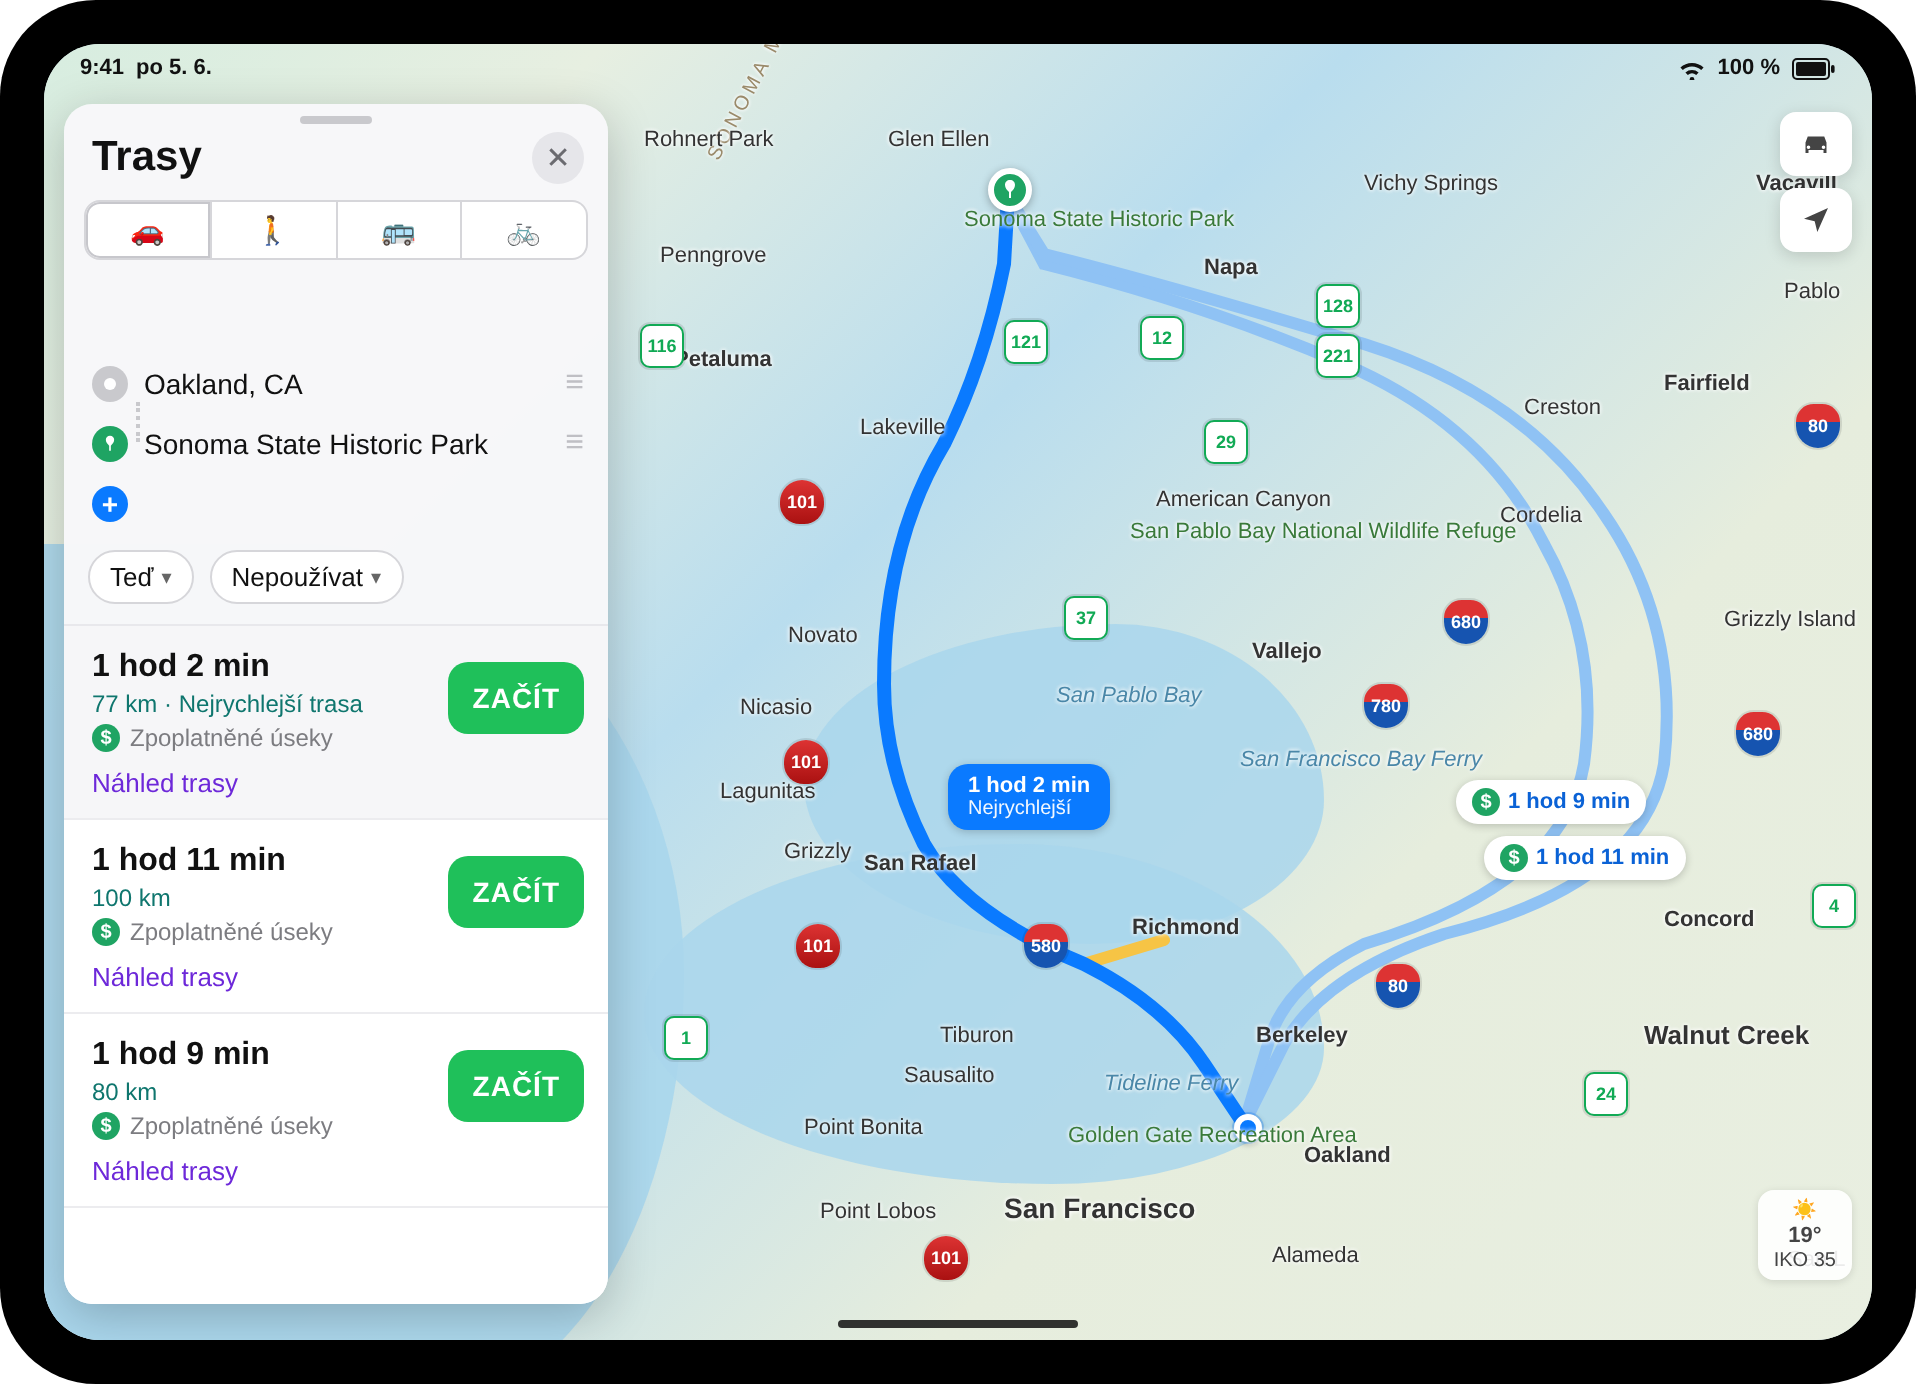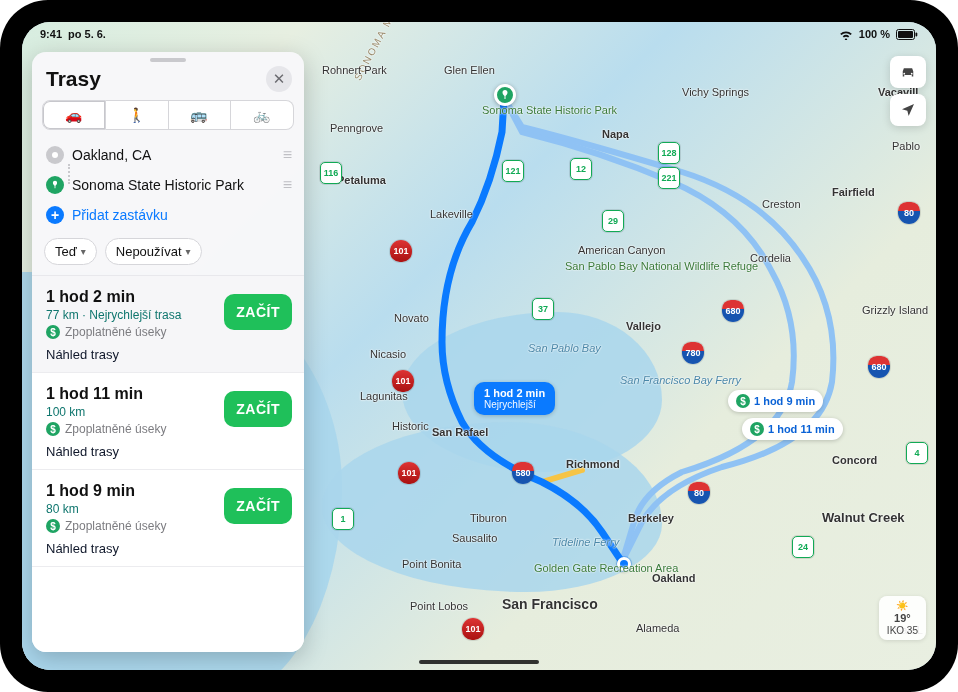--- a/index.html
+++ b/index.html
@@ -102,21 +102,21 @@
   .seg button {
     flex:1; height:30px; border:1px solid #d6d6da; background:#fff; color:#555;
     display:flex; align-items:center; justify-content:center; font-size:14px;
   }
   .seg button:first-child { border-radius: 8px 0 0 8px;}
   .seg button:last-child { border-radius: 0 8px 8px 0;}
   .seg button + button { border-left: none;}
   .seg button[aria-selected="true"]{ background:#fff; color:#0a0a0a; }
   .seg button.selected { background:#fff; color:#111; box-shadow: 0 0 0 1px #c7c7cc inset;}
 
-  .stops { padding: 2px 12px 6px 14px; }
+  .stops { padding: 2px 12px 6px 14px; margin-top: 37px; }
   .stop-row { display:flex; align-items:center; gap:8px; padding:6px 0; position:relative;}
   .stop-dot { width:18px; height:18px; border-radius:50%; display:flex; align-items:center; justify-content:center; flex:none;}
   .stop-dot.origin { background:#c9c9cd;}
   .stop-dot.origin::after{content:""; width:6px;height:6px;border-radius:50%; background:#fff;}
   .stop-dot.dest { background:#1fa463; }
   .stop-dot.dest svg{ width:10px;height:10px;}
   .stop-dot.add { background:#0a7aff; color:#fff; font-weight:800; font-size:14px;}
   .stop-label { font-size:14px; color:#111; flex:1; white-space:nowrap; overflow:hidden; text-overflow:ellipsis;}
   .stop-label.link { color:#0a7aff;}
   .reorder { color:#bfbfc4; font-size:16px; }
@@ -126,21 +126,21 @@
   .pill { border:1px solid #d6d6da; background:#fff; border-radius: 16px; padding:5px 10px; font-size:13px; color:#111; display:flex; align-items:center; gap:4px;}
   .pill .chev { font-size:10px; color:#666;}
 
   .route-list { flex:1; overflow-y:auto; background:#fff; border-top:1px solid #e8e8ec;}
   .route-card { padding: 12px 14px 10px 14px; border-bottom: 1px solid #ececef; position:relative;}
   .route-card.selected { background:#f6f6f8;}
   .route-card .title { font-size:16px; font-weight:700; color:#111;}
   .route-card .meta { font-size:12px; color:#0f766e; margin-top:2px;}
   .route-card .toll-line { font-size:12px; color:#7c7c80; display:flex; align-items:center; gap:5px; margin-top:3px;}
   .route-card .toll-line .toll-dot{ width:14px;height:14px; font-size:10px;}
-  .route-card .preview { font-size:13px; color:#0f172a; margin-top:8px;}
+  .route-card .preview { font-size:13px; color:#6d28d9; margin-top:8px;}
   .go-btn {
     position:absolute; right:12px; top:18px; background:#1fc05a; color:#fff; font-weight:800;
     font-size:14px; border-radius:10px; padding:10px 12px; letter-spacing:.5px;
   }
 </style>
 </head>
 <body>
 
 <div class="device">
   <div class="screen">
@@ -193,21 +193,21 @@
       <div class="land-label region-label" style="left:330px; top:55px; transform:rotate(-62deg); transform-origin:left top;">SONOMA MOUNTAINS</div>
 
       <div class="land-label city-label" style="left:300px; top:42px;">Rohnert Park</div>
       <div class="land-label city-label" style="left:422px; top:42px;">Glen Ellen</div>
       <div class="land-label city-label" style="left:308px; top:100px;">Penngrove</div>
       <div class="land-label city-label" style="left:315px; top:152px; font-weight:600;">Petaluma</div>
       <div class="land-label city-label" style="left:408px; top:186px;">Lakeville</div>
       <div class="land-label city-label" style="left:372px; top:290px;">Novato</div>
       <div class="land-label city-label" style="left:348px; top:326px;">Nicasio</div>
       <div class="land-label city-label" style="left:338px; top:368px;">Lagunitas</div>
-      <div class="land-label city-label" style="left:370px; top:398px;">Historic</div>
+      <div class="land-label city-label" style="left:370px; top:398px;">Grizzly</div>
       <div class="land-label city-label" style="left:410px; top:404px; font-weight:600;">San Rafael</div>
       <div class="land-label city-label" style="left:448px; top:490px;">Tiburon</div>
       <div class="land-label city-label" style="left:430px; top:510px;">Sausalito</div>
       <div class="land-label city-label" style="left:380px; top:536px;">Point Bonita</div>
       <div class="land-label city-label" style="left:388px; top:578px;">Point Lobos</div>
       <div class="land-label city-label" style="left:480px; top:574px; font-size:14px; font-weight:700;">San Francisco</div>
       <div class="land-label city-label" style="left:614px; top:600px;">Alameda</div>
       <div class="land-label city-label" style="left:630px; top:550px; font-weight:600;">Oakland</div>
       <div class="land-label city-label" style="left:606px; top:490px; font-weight:600;">Berkeley</div>
       <div class="land-label city-label" style="left:544px; top:436px; font-weight:600;">Richmond</div>
@@ -319,21 +319,20 @@
           <div class="stop-dot dest">
             <svg viewBox="0 0 24 24">
                 <path fill="#fff" d="M12 2C9 2 7 4 7 7c0 3 2 5 4 7v6h2v-6c2-2 4-4 4-7 0-3-2-5-5-5z"></path>
               </svg>
           </div>
           <div class="stop-label">Sonoma State Historic Park</div>
           <div class="reorder">≡</div>
         </div>
         <div class="stop-row">
           <div class="stop-dot add">+</div>
-          <div class="stop-label link">Přidat zastávku</div>
         </div>
       </div>
 
       <div class="pill-row">
         <div class="pill">
           <span>Teď</span>
           <span class="chev">▾</span>
         </div>
         <div class="pill">
           <span>Nepoužívat</span>

